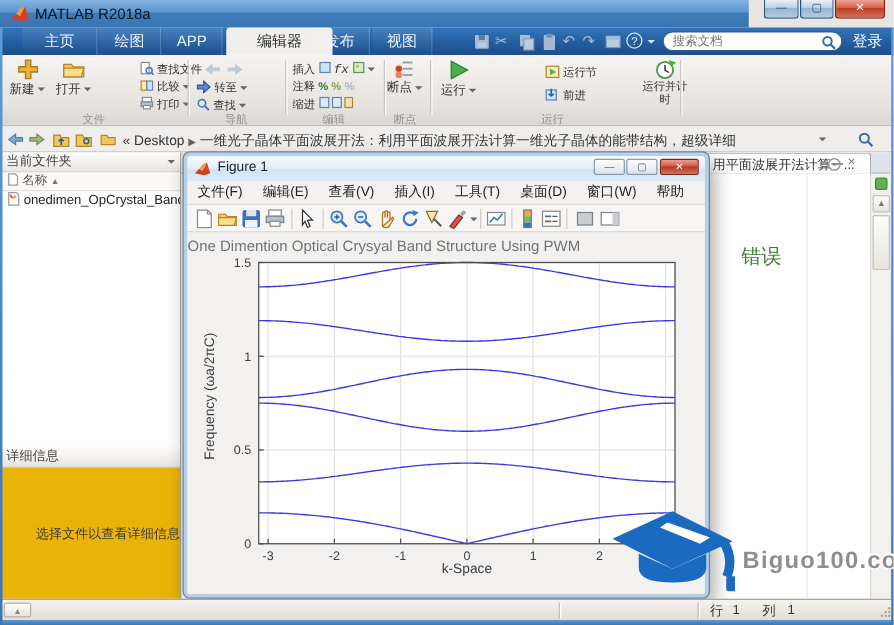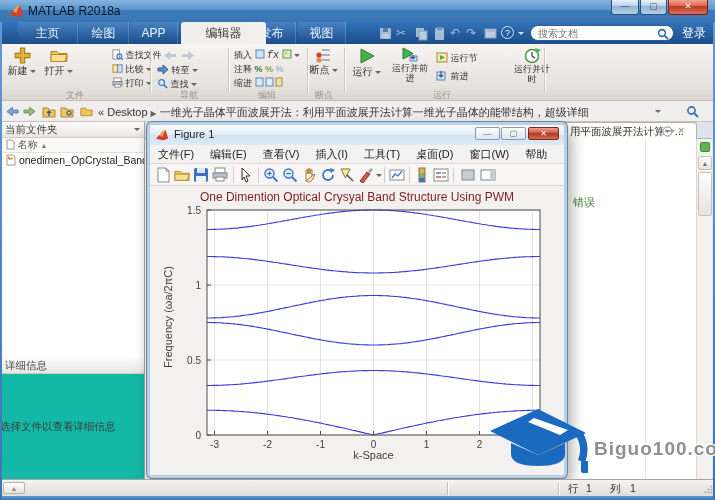--- a/index.html
+++ b/index.html
@@ -2,21 +2,21 @@
 <html><head>
 <meta charset="utf-8">
 <style>
   * { margin:0; padding:0; box-sizing:border-box; }
   html,body { width:715px; height:500px; overflow:hidden; }
   body { font-family:"Liberation Sans", sans-serif; }
   #root { position:relative; width:715px; height:500px; background:#e9e6e2; overflow:hidden; }
   .abs { position:absolute; }
 
   
-  .titlebar { left:0; top:0; width:715px; height:22px;
+  .titlebar { left:0; top:0; width:599px; height:22px;
     background:linear-gradient(#85b4e2,#5b94cd 45%,#3e7cba 46%,#3a75b2); }
   .title-text { left:28px; top:4px; font-size:12px; color:#0b1522; }
   .win-btn { top:0; height:15px; border:1px solid #27517e; border-top:none;
     border-radius:0 0 3px 3px; background:linear-gradient(#e8f0f8,#b9cfe4 45%,#93b4d4 46%,#b4cde6);
     color:#33506e; font-size:9px; text-align:center; line-height:13px; }
   .win-btn.close { background:linear-gradient(#f0a294,#d9604b 45%,#c03a22 46%,#d4705c); color:#fff; border-color:#7c1f10; }
 
   .tabrow { left:0; top:22px; width:715px; height:22px;
     background:linear-gradient(#3474ba,#235b9c 60%,#1c4f8b); }
   .rtab { top:0; height:22px; color:#eaf2fb; font-size:12px; text-align:center; line-height:22px;
@@ -65,21 +65,21 @@
   .fig-btn { top:2px; height:13px; border:1px solid #8a9cb0; border-radius:2px;
     background:linear-gradient(#fdfefe,#dde4ec); color:#4c5b6b; font-size:8px; text-align:center; line-height:11px; }
   .fig-btn.close { background:linear-gradient(#efa092,#ce5741 45%,#b23a24 50%,#cf705b); color:#fff; border-color:#7c2817; }
   .figmenu { left:0; top:20px; width:414px; height:19px; background:#f3f2f0; border-bottom:1px solid #dcd9d4;
     font-size:11px; color:#222; line-height:19px; padding-left:8px; }
   .figmenu span.mi { margin-right:13px; }
   .figtools { left:0; top:39px; width:414px; height:22px; background:#f7f6f4; border-bottom:1px solid #d6d3ce; }
   .ti { top:3px; width:16px; height:16px; }
   .tsep { top:3px; width:1px; height:16px; background:#d0cdc8; }
   .figcanvas { left:0; top:61px; width:414px; height:289px; background:#f2f1f0; }
-  .plot-title { left:0; top:4px; width:414px; text-align:center; font-size:12px; color:#7f1d1d; font-weight:500; }
+  .plot-title { left:0; top:4px; width:414px; font-size:12px; color:#737373; font-weight:500; }
   .xlabel { left:57px; top:263px; width:333px; text-align:center; font-size:11px; color:#404040; }
   .ylabel { left:-62px; top:125px; width:160px; text-align:center; font-size:11px; color:#404040;
     transform:rotate(-90deg); }
 
   .statusbar { left:0; top:479px; width:715px; height:17px; border-top:1px solid #a8a49e;
     background:linear-gradient(#f5f3f0,#e1ddd7); font-size:10.5px; color:#333; }
   .sdiv { top:2px; width:1px; height:13px; background:#c2beb8; box-shadow:1px 0 0 #fff; }
   .frame { background:linear-gradient(#5f9ad5,#3a76b4); }
 
   .wm-cn { font-size:27px; font-weight:bold; color:#1a6abf; letter-spacing:3px;
@@ -243,28 +243,20 @@
     </div>
     <div class="abs rgl" style="left:294px">断点</div>
     <div class="abs rsep" style="left:344px"></div>
 
     <div class="abs bigbtn" style="left:350px;width:34px">
       <svg class="bi" width="18" height="18" viewBox="0 0 18 18">
           <polygon points="3,2 16,9 3,16" fill="#47b14b" stroke="#2c7c31"></polygon>
         </svg>
       <span>运行</span> <span class="caret"></span>
     </div>
-    <div class="abs bigbtn" style="left:388px;width:44px">
-      <svg class="bi" width="18" height="16" viewBox="0 0 18 16">
-          <polygon points="2,1 12,6.5 2,12" fill="#47b14b" stroke="#2c7c31"></polygon>
-          <path d="M9 9h7v5H9z" fill="#cfe3f7" stroke="#5c85b5"></path>
-          <path d="M12 8v4m0 0l-2-2m2 2l2-2" stroke="#2c5e97" stroke-width="1.2" fill="none"></path>
-        </svg>
-      <div class="two-line">运行并前进</div>
-    </div>
     <div class="abs smbtn" style="left:436px;top:8px">
       <svg width="12" height="11" viewBox="0 0 12 11" style="vertical-align:-2px">
           <rect x="1" y="1" width="10" height="9" fill="#f4e9c0" stroke="#b2872b"></rect>
           <polygon points="4,3 9,5.5 4,8" fill="#47b14b"></polygon>
         </svg>
       <span>运行节</span></div>
     <div class="abs smbtn" style="left:436px;top:26px">
       <svg width="12" height="11" viewBox="0 0 12 11" style="vertical-align:-2px">
           <rect x="1" y="2" width="8" height="8" fill="#cfe3f7" stroke="#5c85b5"></rect>
           <path d="M5 1v6m0 0L3 5m2 2l2-2" stroke="#2c5e97" stroke-width="1.3" fill="none"></path>
@@ -318,21 +310,21 @@
       <div class="edtab">
         <span class="abs" style="left:154px;top:2px">用平面波展开法计算一...</span>
         <svg class="abs" style="left:246px;top:3px" width="11" height="11" viewBox="0 0 11 11">
             <circle cx="5.5" cy="5.5" r="4.6" fill="none" stroke="#8a8a8a"></circle>
             <polygon points="3.2,4.3 7.8,4.3 5.5,7.2" fill="#8a8a8a"></polygon>
           </svg>
         <span class="abs" style="left:262px;top:1px;color:#777;font-size:11px">×</span>
       </div>
     </div>
     <div class="abs" style="left:500px;top:17px;width:1px;height:340px;background:#e6e6e6"></div>
-    <div class="abs" style="left: 428px; top: 73px; font-size: 11px; color: rgb(58, 125, 50);" id="err-text">错误</div>
+    <div class="abs" style="left: 448px; top: 73px; font-size: 16px; color: rgb(58, 125, 50);" id="err-text">错误</div>
 
     <div class="abs scrollcol" style="left:551px;top:17px;width:16px;height:340px">
       <div class="abs" style="left:3px;top:3px;width:10px;height:10px;background:#62b152;border:1px solid #3e8a32;border-radius:2px"></div>
       <div class="abs scrbtn" style="left:1px;top:17px;width:14px;height:14px">▲</div>
       <div class="abs scrbtn" style="left:1px;top:33px;width:14px;height:44px"></div>
     </div>
   </div>
 
   <div class="abs leftpanel" style="left:0;top:122px;width:145px;height:236px">
     <div class="panelhdr" style="height:16px">
@@ -352,21 +344,21 @@
           <path d="M2 2l3 3-1.4.9L2 4.4z" fill="#e06a2b"></path>
           <path d="M4 5l2-2 1.5 1.8L5 6z" fill="#f2a23c"></path>
         </svg>
       <span>onedimen_OpCrystal_Band</span>
     </div>
   </div>
   <div class="abs leftpanel" style="left:0;top:358px;width:145px;height:121px">
     <div class="panelhdr" style="height:16px">
       <span>详细信息</span>
     </div>
-    <div class="abs" style="left:0;top:16px;width:144px;height:105px;background:#14b8a6;display:flex;align-items:center;justify-content:flex-start">
+    <div class="abs" style="left:0;top:16px;width:144px;height:105px;background:#eab308;display:flex;align-items:center;justify-content:flex-end">
       <span style="font-size:10.5px;color:#3c3c3c">选择文件以查看详细信息</span>
     </div>
   </div>
 
   <div class="abs figwin">
     <div class="abs figtitle">
       <svg class="abs" style="left:5px;top:3px" width="14" height="14" viewBox="0 0 16 16">
         <polygon points="1,12 5,8 8,10 12,2 15,12 10,14 5,13" fill="#d0402a"></polygon>
           <polygon points="5,8 8,10 12,2 8,4" fill="#f29d38"></polygon>
         </svg>

